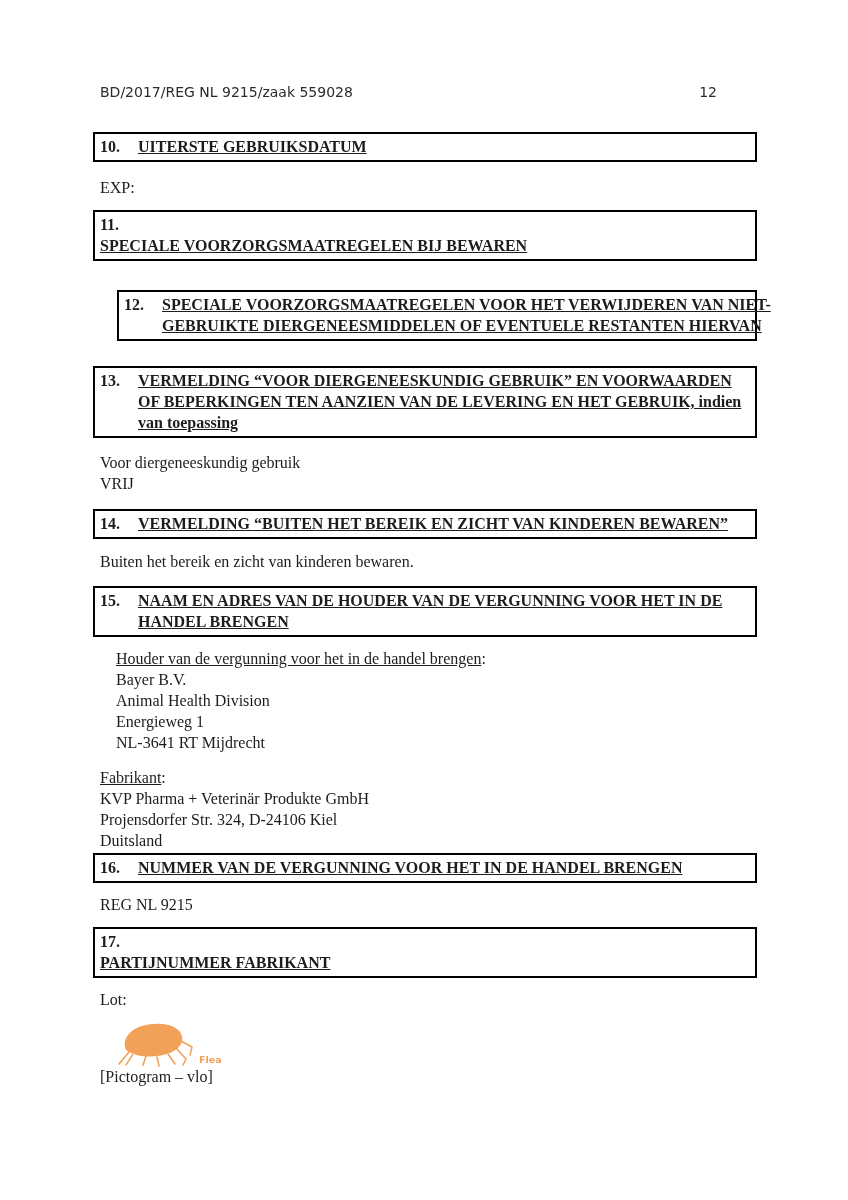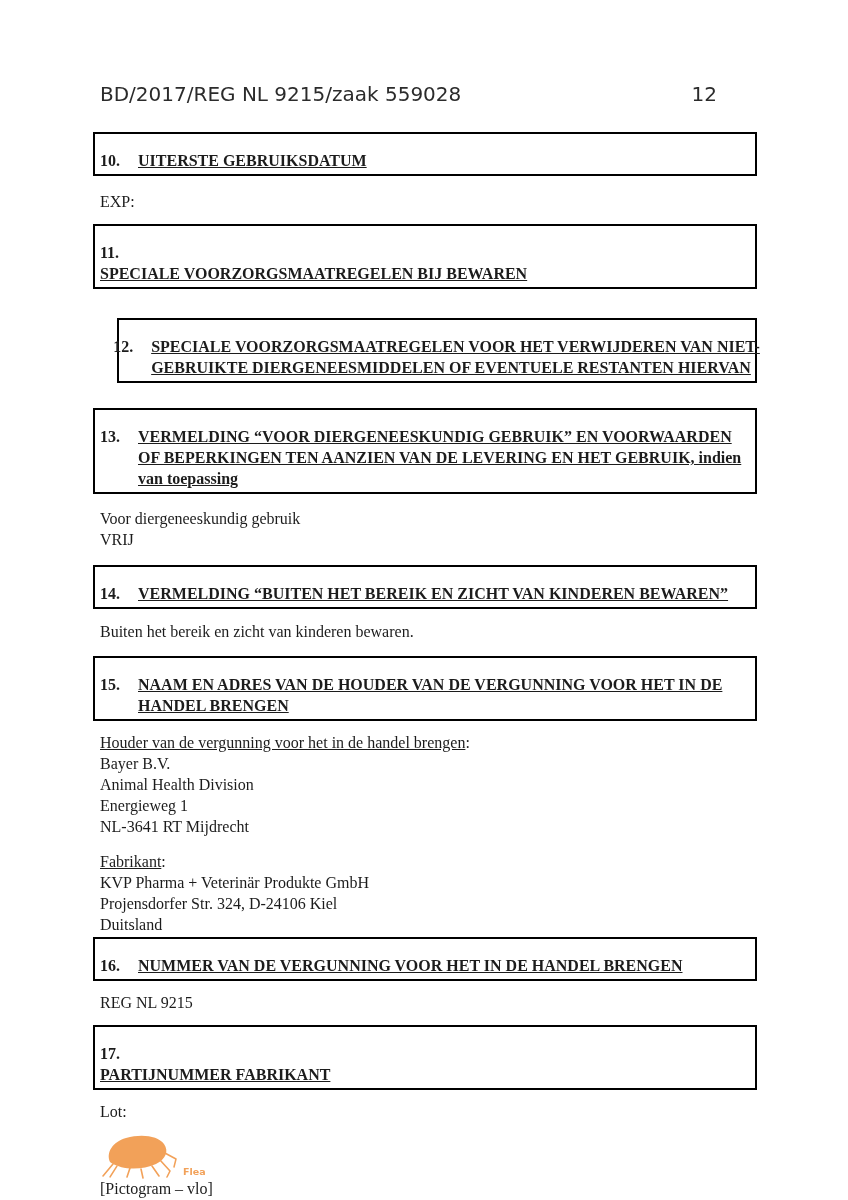--- a/index.html
+++ b/index.html
@@ -9,50 +9,49 @@
     margin:0 auto;
     background:#ffffff;
     box-sizing:border-box;
     padding:82px 91px 0 93px;
     font-family:"Liberation Serif", serif;
     font-size:16px;
     color:#1c1c1c;
     overflow:hidden;
   }
   .hdr-row {
-    display:flex; justify-content:space-between; align-items:flex-start;
+    display:flex; justify-content:space-between; align-items:center;
     height:20px;
     font-family:"DejaVu Sans", sans-serif;
-    font-size:20px; color:#2b2b2b;
+    font-size:14px; color:#2b2b2b;
     padding-left:7px; padding-right:40px;
   }
   .secbox {
     display:flex;
     border:2px solid #000;
-    padding:16px 6px 3px 5px;
+    padding:2px 6px 3px 5px;
     font-weight:bold;
     line-height:21px;
     background:#fff;
-    justify-content:center;
   }
   .secbox .num { width:38px; flex:none; }
   .secbox .titles { flex:1; }
   .secbox .titles div { white-space:nowrap;text-decoration:underline; }
   .para { padding-left:7px; line-height:20px; }
   .para2 { padding-left:7px; line-height:21px; }
   .addr { padding-left:7px; line-height:21px; }
   .u { text-decoration:underline; }
   .mt30 { margin-top:30px; }
   .mt29 { margin-top:29px;margin-left:24px; }
   .mt25 { margin-top:25px; }
   .mt16 { margin-top:16px; }
   .mt14 { margin-top:14px; }
   .mt13 { margin-top:13px; }
   .mt12 { margin-top:12px;flex-direction:column; }
-  .mt11 { margin-top:11px; }
+  .mt11 { margin-top:11px;margin-left:16px; }
   .mt4  { margin-top:15px; }
   .mt2  { margin-top:2px; }
   .flea-wrap { padding-left:7px; height:46px; }
   .caption { padding-left:7px; line-height:20px; }
 </style>
 </head>
 <body>
 
 <div class="page">
 

